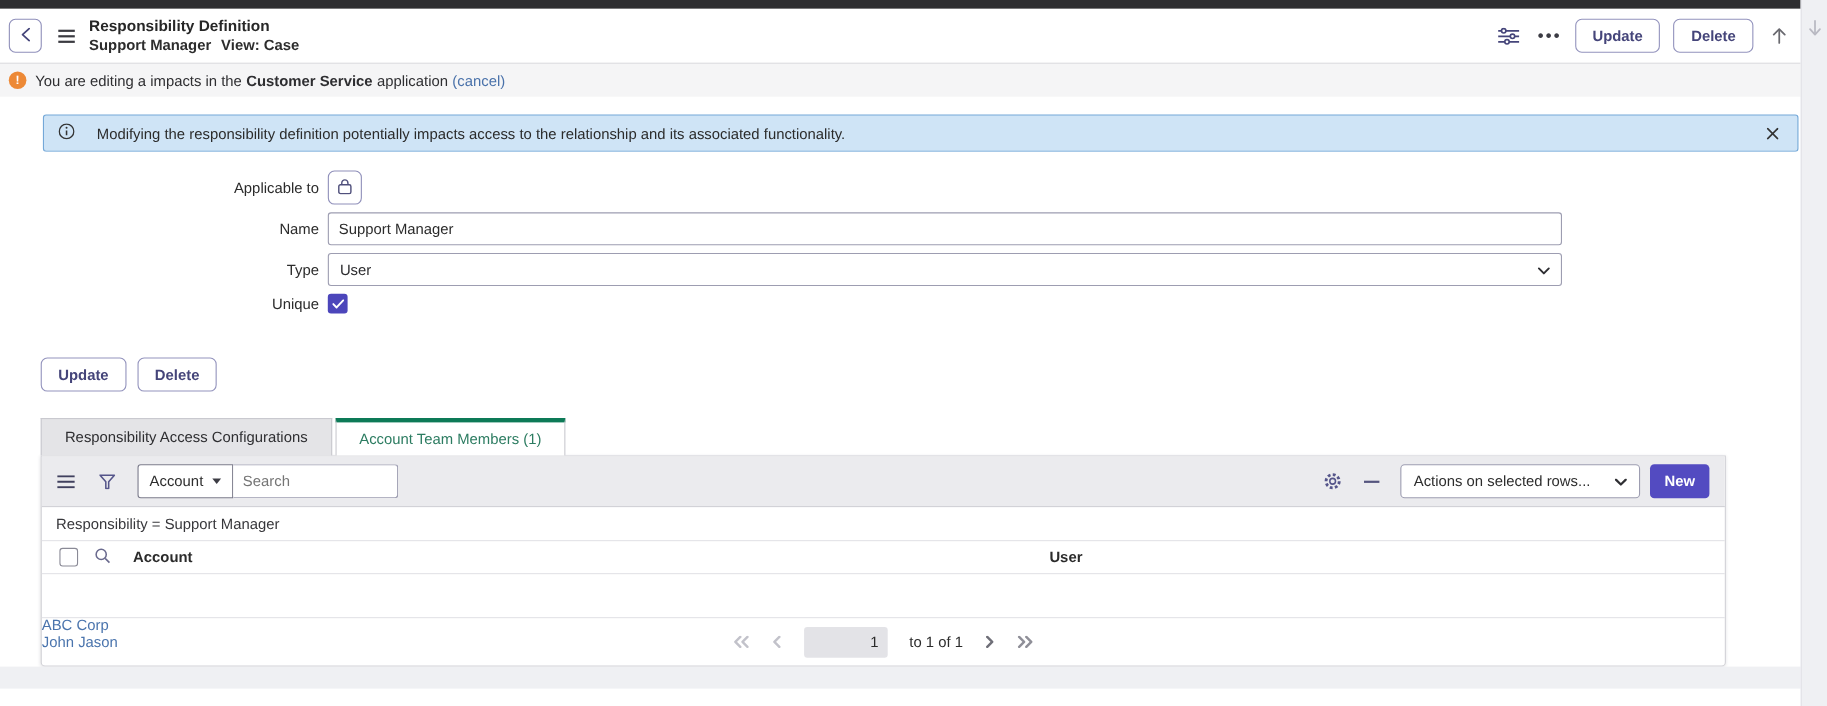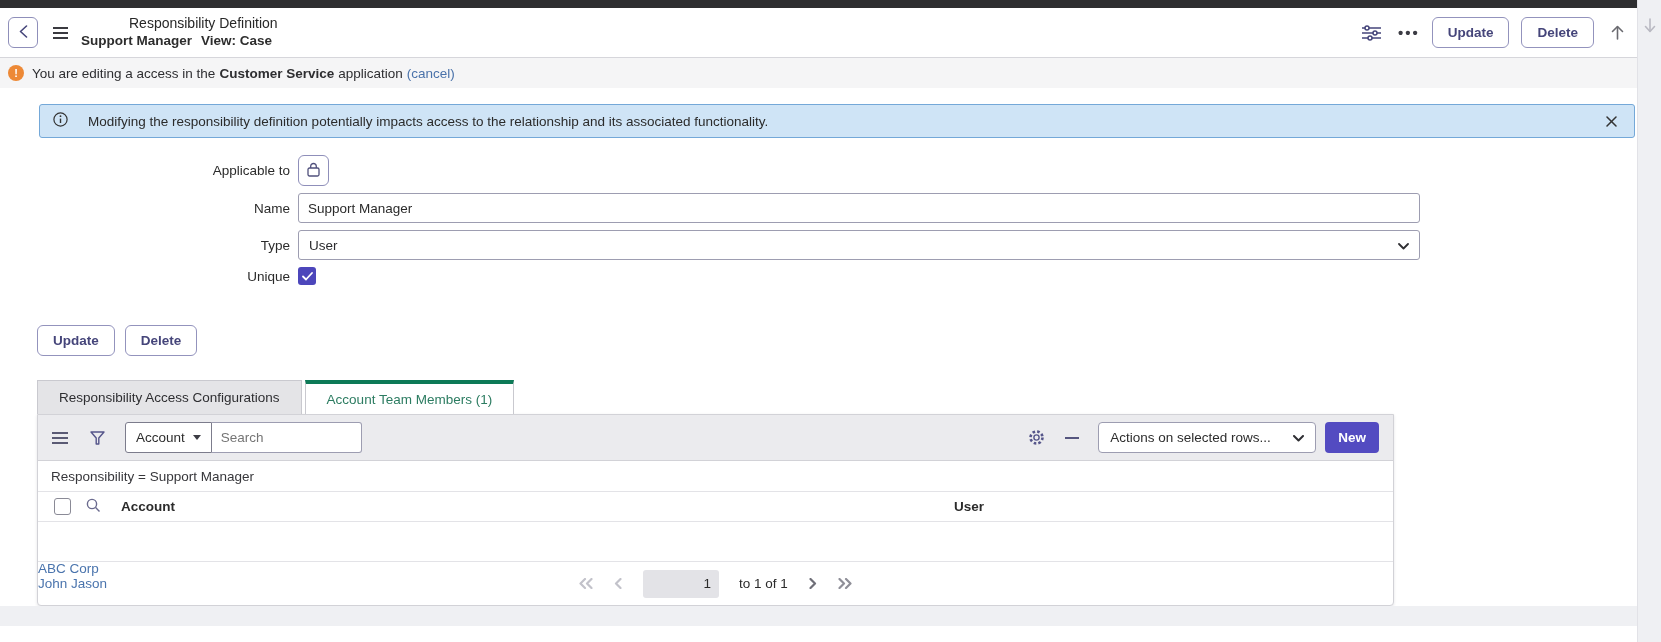--- a/index.html
+++ b/index.html
@@ -27,21 +27,21 @@
     height:50px; border-bottom:1px solid #d6d6db;
     display:flex; align-items:center; padding:0 12px 0 8px; background:#fff;
   }
   .back-btn {
     width:30px; height:31px; border:1px solid #8f8fba; border-radius:6px;
     display:flex; align-items:center; justify-content:center; background:#fff; cursor:pointer;
   }
   .menu-icn { margin-left:15px; display:flex; flex-direction:column; gap:3px; cursor:pointer; }
   .menu-icn i { display:block; width:15px; height:2px; background:#3a3a40; }
   .titles { margin-left:13px; line-height:1.25; }
-  .titles .t1 { font-weight:normal; font-size:14px; color:#272727;margin-left:48px; }
+  .titles .t1 { font-weight:bold; font-size:14px; color:#272727; }
   .titles .t2 { font-size:13.5px; color:#2d2d2d;font-weight:bold; }
   .titles .t2 b { margin-right:9px; }
   .spacer { flex:1; }
   .hdr-ico { margin-left:16px; cursor:pointer; display:flex; align-items:center; }
   .dots { color:#3c3c44; font-size:15px; letter-spacing:2px; font-weight:bold; cursor:pointer; margin-left:16px; }
   .hdr-btn {
     margin-left:12px; height:31px; padding:0 15px; background:#fff;
     border:1px solid #9393bd; border-radius:6px; color:#45457a;
     font-weight:bold; font-size:13.5px; cursor:pointer; font-family:inherit;
   }
@@ -99,21 +99,21 @@
     height:34px; padding:0 21px; display:flex; align-items:center; cursor:pointer; font-size:13.5px;
   }
   .tab.inactive { background:#e4e4e7; border:1px solid #c9c9cf; border-bottom:none; color:#2e2e31; }
   .tab.active {
     background:#fff; border:1px solid #c9c9cf; border-bottom:none;
     border-top:4px solid #0d7a57; color:#2c7c61; margin-left:3px;
   }
 
   
   .card {
-    margin-left:37px; width:1357px; background:#fff;
+    margin-left:37px; width:1532px; background:#fff;
     border:1px solid #d2d2d7; border-radius:0 0 4px 4px;
     box-shadow:0 1px 3px rgba(40,40,60,0.12);
   }
   .toolbar {
     height:46px; background:#ebebee; border-bottom:1px solid #d2d2d7;
     display:flex; align-items:center; padding:0 14px;
   }
   .tb-ico { display:flex; align-items:center; cursor:pointer; }
   .fieldsel {
     margin-left:20px; height:31px; background:#fff; border:1px solid #7c7c8c;
@@ -201,21 +201,21 @@
     <div class="hdr-ico">
       <svg width="15" height="17" viewBox="0 0 15 17" fill="none" stroke="#6a6a70" stroke-width="1.6" stroke-linecap="round" stroke-linejoin="round">
           <line x1="7.5" y1="15" x2="7.5" y2="3"></line>
           <polyline points="2.5,7.5 7.5,2.5 12.5,7.5"></polyline>
         </svg>
     </div>
   </div>
 
   <div class="notice">
     <div class="warn-badge">!</div>
-    <span>You are editing a access in the</span>
+    <span>You are editing a impacts in the</span>
     <span style="font-weight:bold">Customer Service</span>
     <span>application</span>
     <a>(cancel)</a>
   </div>
 
   <div class="banner-wrap">
     <div class="banner">
       <span>
         <svg width="15" height="15" viewBox="0 0 15 15">
             <circle cx="7.5" cy="7.5" r="6.6" fill="none" stroke="#333" stroke-width="1.2"></circle>

